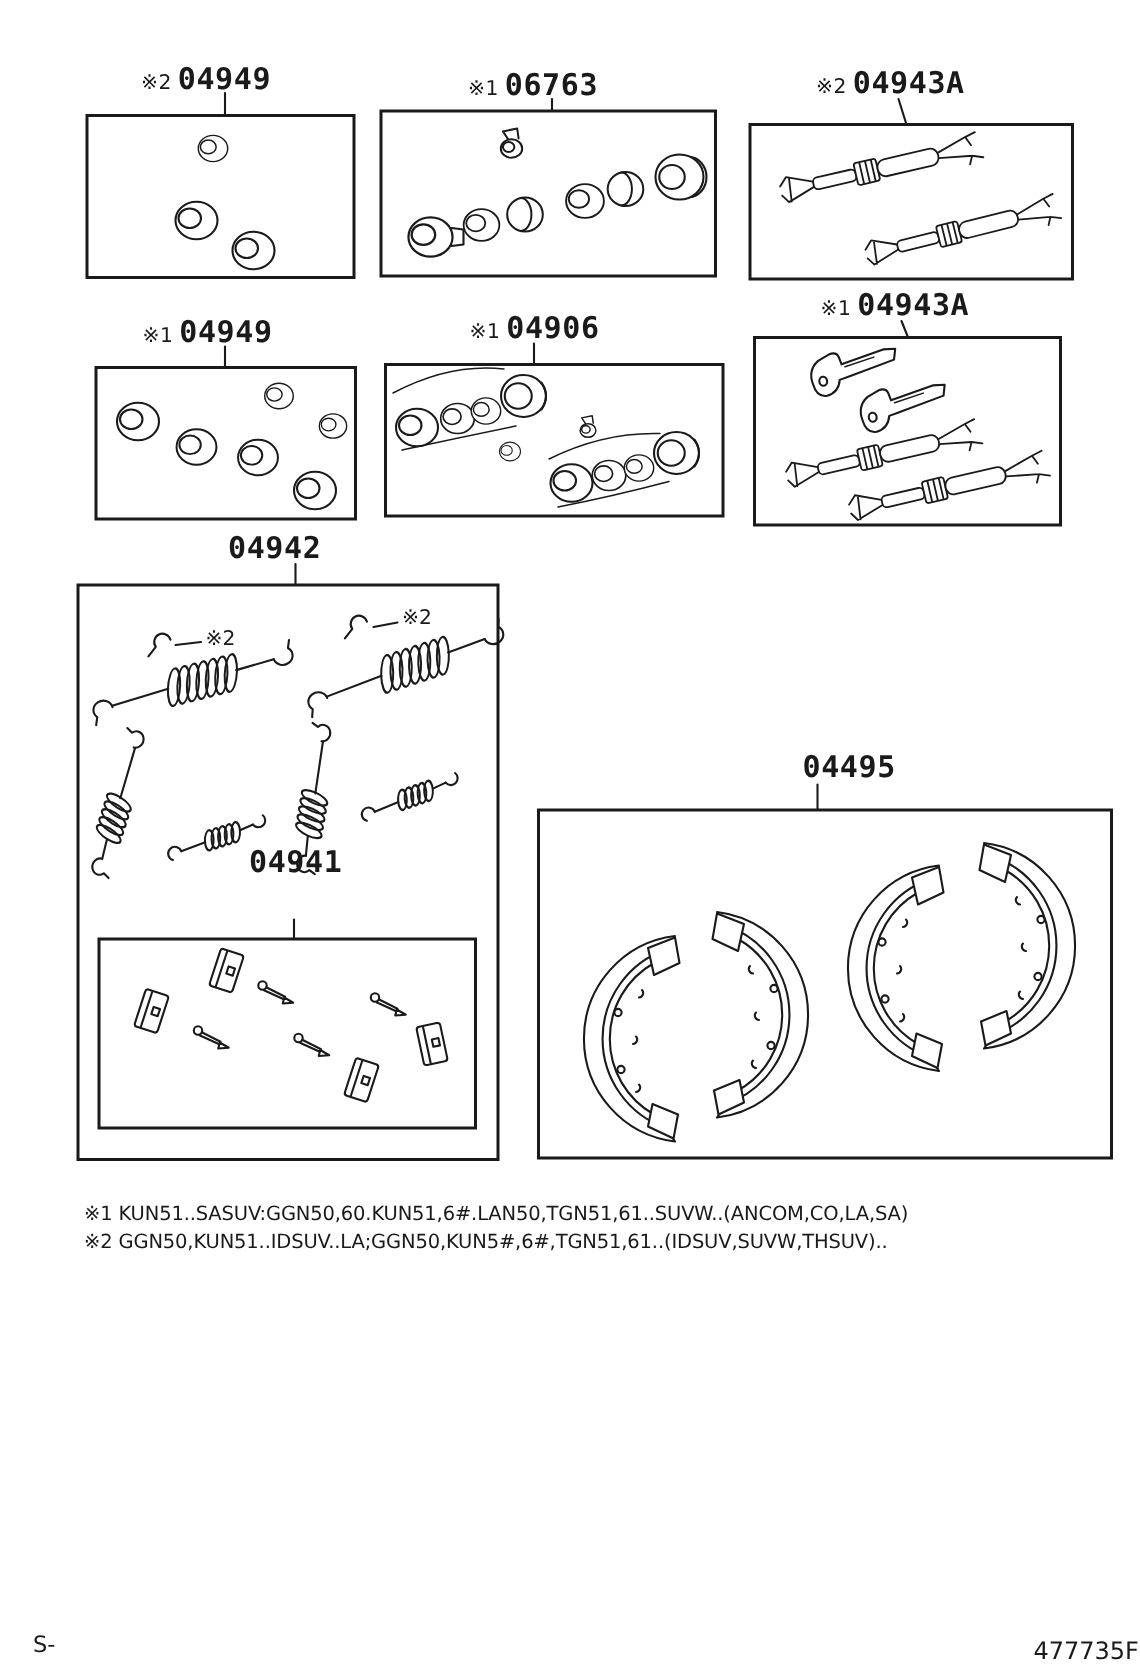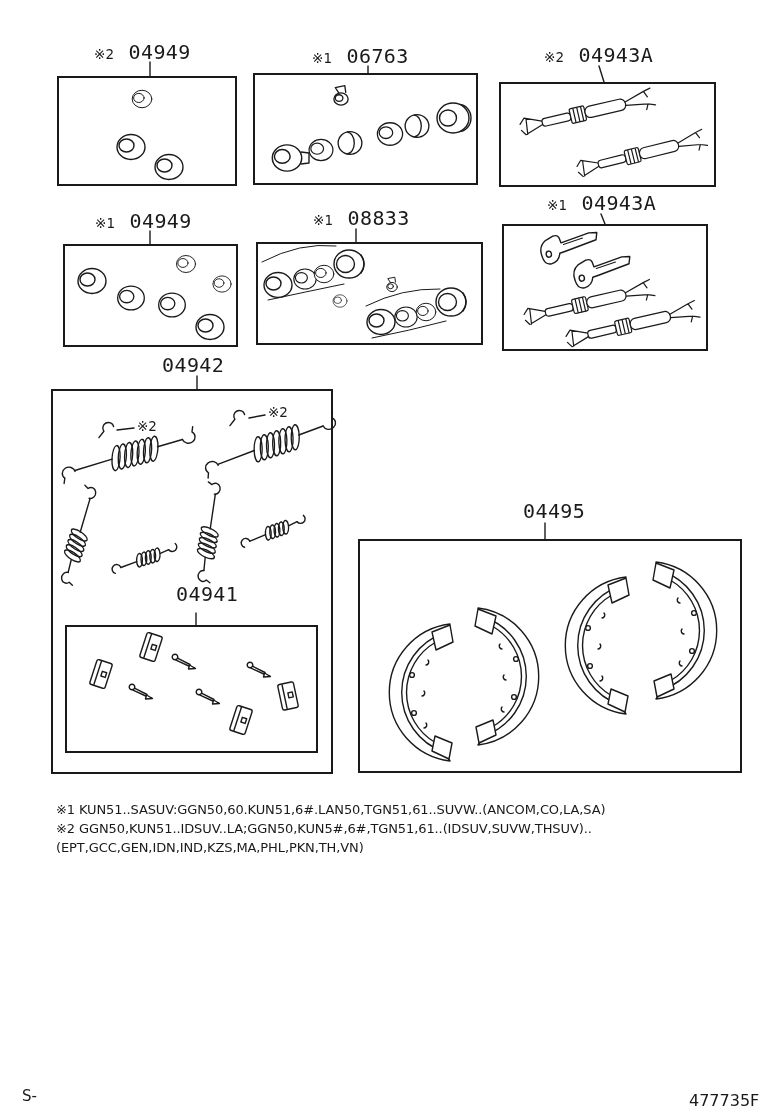--- a/index.html
+++ b/index.html
@@ -11,21 +11,21 @@
   }
   .pbox { position: absolute; border: 2px solid #1a1a1a; }
   .pbox.heavy { border-width: 2.5px; }
   .art { position: absolute; left: 0; top: 0; pointer-events: none; }
   .art * { stroke: #1a1a1a; stroke-width: 1.4; fill: none; stroke-linecap: round; stroke-linejoin: round; }
   .art .fw { fill: #ffffff; }
   .art .thin { stroke-width: 1; }
   .callout { position: absolute; display: flex; align-items: baseline; white-space: nowrap; cursor: pointer; }
   .flag { font-size: 13.5px; margin-right: 4px; letter-spacing: 0.3px; }
   .flag:empty { margin-right: 0; }
-  .pn { font-family: "DejaVu Sans Mono", monospace; font-weight: normal; font-size: 20px; line-height: 1; letter-spacing: 0.4px; margin-left: 10px; }
+  .pn { font-family: "DejaVu Sans Mono", monospace; font-weight: bold; font-size: 20px; line-height: 1; letter-spacing: 0.4px; }
   .inflag { position: absolute; font-size: 13.5px; line-height: 1; }
   .footnotes { position: absolute; left: 56px; top: 800px; font-size: 13px; line-height: 19px; letter-spacing: -0.1px; }
   .code { position: absolute; font-size: 16px; line-height: 1; }
 </style>
 </head>
 <body>
 
 <div class="canvas">
 
   <div class="pbox" style="left:57px;top:76px;width:180px;height:110px"></div>
@@ -256,44 +256,43 @@
   <div class="callout" style="left:544px;top:45px">
     <span class="flag">※2</span>
     <span class="pn">04943A</span>
   </div>
   <div class="callout" style="left:95px;top:211px">
     <span class="flag">※1</span>
     <span class="pn">04949</span>
   </div>
   <div class="callout" style="left:313px;top:208px">
     <span class="flag">※1</span>
-    <span class="pn">08833</span>
+    <span class="pn">04906</span>
   </div>
   <div class="callout" style="left:547px;top:193px">
     <span class="flag">※1</span>
     <span class="pn">04943A</span>
   </div>
   <div class="callout" style="left:152px;top:355px">
     <span class="flag"></span>
     <span class="pn">04942</span>
   </div>
-  <div class="callout" style="left:166px;top:584px">
+  <div class="callout" style="left:166px;top:564px">
     <span class="flag"></span>
     <span class="pn">04941</span>
   </div>
-  <div class="callout" style="left:513px;top:501px">
+  <div class="callout" style="left:535px;top:501px">
     <span class="flag"></span>
     <span class="pn">04495</span>
   </div>
 
   <div class="inflag" style="left:137px;top:420px">※2</div>
   <div class="inflag" style="left:268px;top:406px">※2</div>
 
   <div class="footnotes">
     <div>※1 KUN51..SASUV:GGN50,60.KUN51,6#.LAN50,TGN51,61..SUVW..(ANCOM,CO,LA,SA)</div>
     <div>※2 GGN50,KUN51..IDSUV..LA;GGN50,KUN5#,6#,TGN51,61..(IDSUV,SUVW,THSUV)..</div>
-    <div>(EPT,GCC,GEN,IDN,IND,KZS,MA,PHL,PKN,TH,VN)</div>
   </div>
 
   <div class="code" style="left:22px;top:1089px;font-size:15px">S-</div>
   <div class="code" style="left:689px;top:1093px">477735F</div>
 
 </div>
 
 </body></html>

